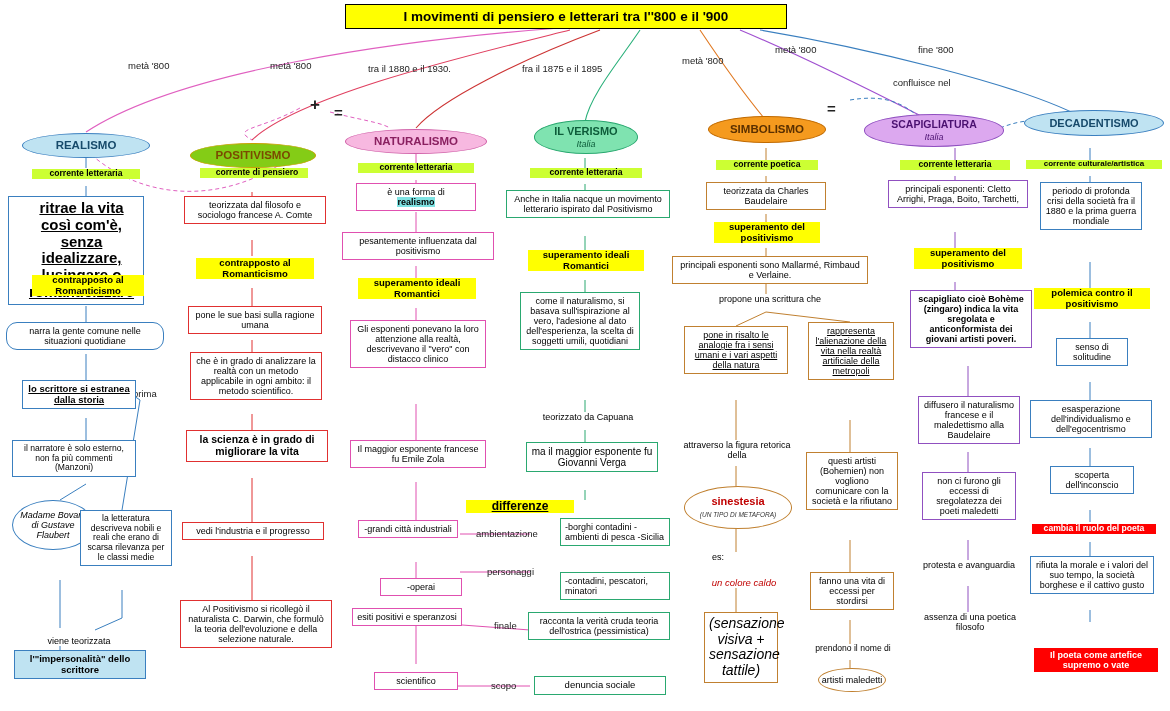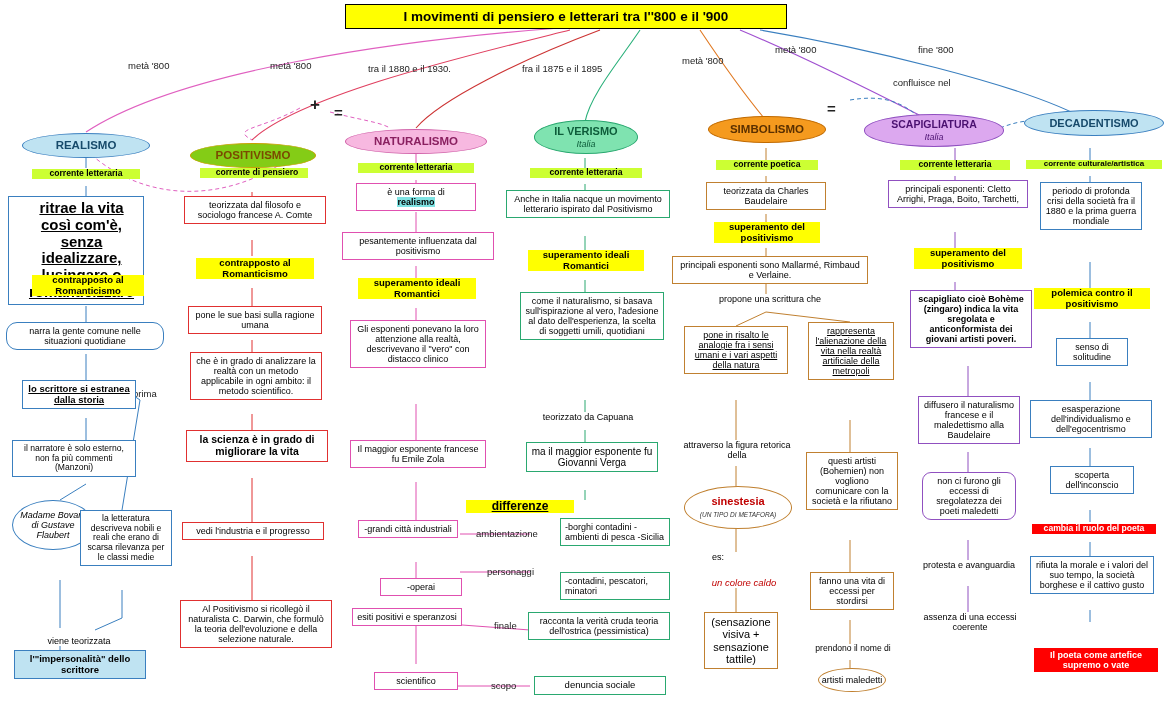--- a/index.html
+++ b/index.html
@@ -186,21 +186,21 @@
 <div class="node box" style="left:352px;top:608px;width:110px;font-size:9px;border-color:#e050b0;">esiti positivi e speranzosi</div>
 <div class="node box" style="left:374px;top:672px;width:84px;font-size:9px;border-color:#e050b0;">scientifico</div>
 
 <div class="node ell" style="left:534px;top:120px;width:104px;background:#7fe3b0;border:1px solid #2aa870;padding:4px 0 3px;font-size:11px;font-weight:bold;color:#0d5c3a;">
   <span>IL VERISMO</span><br>
   <span class="i" style="font-size:9px;font-weight:normal;">Italia</span>
 </div>
 <div class="node" style="left:530px;top:168px;width:112px;font-size:8.6px;font-weight:bold;background:#ccff33;">corrente letteraria</div>
 <div class="node box" style="left:506px;top:190px;width:164px;font-size:9px;border-color:#2aa870;">Anche in Italia nacque un movimento letterario ispirato dal Positivismo</div>
 <div class="node" style="left:528px;top:250px;width:116px;font-size:9.5px;font-weight:bold;background:#ffff00;">superamento ideali Romantici</div>
-<div class="node box" style="left:520px;top:292px;width:144px;font-size:9px;border-color:#2aa870;">come il naturalismo, si basava sull'ispirazione al vero, l'adesione al dato dell'esperienza, la scelta di soggetti umili, quotidiani</div>
+<div class="node box" style="left:520px;top:292px;width:120px;font-size:9px;border-color:#2aa870;">come il naturalismo, si basava sull'ispirazione al vero, l'adesione al dato dell'esperienza, la scelta di soggetti umili, quotidiani</div>
 <div class="node" style="left:514px;top:412px;width:148px;font-size:9px;">teorizzato da Capuana</div>
 <div class="node box" style="left:526px;top:442px;width:132px;font-size:10px;border-color:#2aa870;"><span>ma il maggior esponente fu Giovanni Verga</span></div>
 <div class="node" style="left:466px;top:500px;width:108px;font-size:12px;font-weight:bold;background:#ffff00;"><span class="u">differenze</span></div>
 <div class="node box" style="left:560px;top:518px;width:110px;font-size:9px;text-align:left;border-color:#2aa870;">-borghi contadini -ambienti di pesca -Sicilia</div>
 <div class="node box" style="left:560px;top:572px;width:110px;font-size:9px;text-align:left;border-color:#2aa870;">-contadini, pescatori, minatori</div>
 <div class="node box" style="left:528px;top:612px;width:142px;font-size:9px;border-color:#2aa870;"><span>racconta la verità cruda teoria dell'ostrica (pessimistica)</span></div>
 <div class="node box" style="left:534px;top:676px;width:132px;font-size:9.5px;border-color:#2aa870;">denuncia sociale</div>
 
 <div class="node ell" style="left:708px;top:116px;width:118px;background:#f59a1e;border:1px solid #c06a00;padding:6px 0;font-size:11.5px;font-weight:bold;color:#5a3000;">SIMBOLISMO</div>
 <div class="node" style="left:716px;top:160px;width:102px;font-size:8.6px;font-weight:bold;background:#ccff33;">corrente poetica</div>
@@ -210,38 +210,38 @@
 <div class="node" style="left:684px;top:294px;width:172px;font-size:9px;">propone una scrittura che</div>
 <div class="node box" style="left:684px;top:326px;width:104px;font-size:9px;border-color:#c08030;"><span class="u">pone in risalto le analogie fra i sensi umani e i vari aspetti della natura</span></div>
 <div class="node box" style="left:808px;top:322px;width:86px;font-size:9px;border-color:#c08030;"><span class="u">rappresenta l'alienazione della vita nella realtà artificiale della metropoli</span></div>
 <div class="node" style="left:678px;top:440px;width:118px;font-size:9px;">attraverso la figura retorica della</div>
 <div class="node ell box" style="left:684px;top:486px;width:108px;font-size:11px;font-weight:bold;color:#c00000;border-color:#c08030;padding:8px 4px;">
   <span>sinestesia</span><br>
   <span class="i" style="font-size:6.5px;color:#333;font-weight:normal;">(UN TIPO DI METAFORA)</span>
 </div>
 <div class="node" style="left:698px;top:552px;width:40px;font-size:9px;">es:</div>
 <div class="node" style="left:692px;top:578px;width:104px;font-size:9.5px;font-style:italic;color:#c00000;">un colore caldo</div>
-<div class="node box" style="left:704px;top:612px;width:74px;font-size:11px;border-color:#c08030;">(sensazione visiva + sensazione tattile)</div>
+<div class="node box" style="left:704px;top:612px;width:74px;font-size:14px;border-color:#c08030;font-style:italic;">(sensazione visiva + sensazione tattile)</div>
 <div class="node box" style="left:806px;top:452px;width:92px;font-size:9px;border-color:#c08030;"><span>questi artisti (Bohemien) non vogliono comunicare con la società e la rifiutano</span></div>
 <div class="node box" style="left:810px;top:572px;width:84px;font-size:9px;border-color:#c08030;">fanno una vita di eccessi per stordirsi</div>
 <div class="node" style="left:800px;top:644px;width:106px;font-size:8.6px;">prendono il nome di</div>
 <div class="node box ell" style="left:818px;top:668px;width:68px;font-size:9px;border-color:#c08030;padding:6px 2px;">artisti maledetti</div>
 
 <div class="node ell" style="left:864px;top:114px;width:140px;background:#dca8ef;border:1px solid #9050c0;padding:4px 0 3px;font-size:10.5px;font-weight:bold;color:#4a1070;">
   <span>SCAPIGLIATURA</span><br>
   <span class="i" style="font-size:9px;font-weight:normal;">Italia</span>
 </div>
 <div class="node" style="left:900px;top:160px;width:110px;font-size:8.6px;font-weight:bold;background:#ccff33;">corrente letteraria</div>
 <div class="node box" style="left:888px;top:180px;width:140px;font-size:9px;border-color:#9050c0;">principali esponenti: Cletto Arrighi, Praga, Boito, Tarchetti,</div>
 <div class="node" style="left:914px;top:248px;width:108px;font-size:9.5px;font-weight:bold;background:#ffff00;">superamento del positivismo</div>
 <div class="node box" style="left:910px;top:290px;width:122px;font-size:9px;border-color:#9050c0;"><span class="b">scapigliato cioè Bohème (zingaro) indica la vita sregolata e anticonformista dei giovani artisti poveri.</span></div>
 <div class="node box" style="left:918px;top:396px;width:102px;font-size:9px;border-color:#9050c0;">diffusero il naturalismo francese e il maledettismo alla Baudelaire</div>
-<div class="node box" style="left:922px;top:472px;width:94px;font-size:9px;border-color:#9050c0;border-radius:9px;">non ci furono gli eccessi di sregolatezza dei poeti maledetti</div>
+<div class="node box" style="left:922px;top:472px;width:94px;font-size:9px;border-color:#9050c0;">non ci furono gli eccessi di sregolatezza dei poeti maledetti</div>
 <div class="node" style="left:906px;top:560px;width:126px;font-size:9px;">protesta e avanguardia</div>
-<div class="node" style="left:922px;top:612px;width:96px;font-size:9px;">assenza di una eccessi coerente</div>
+<div class="node" style="left:922px;top:612px;width:96px;font-size:9px;">assenza di una poetica filosofo</div>
 
 <div class="node ell" style="left:1024px;top:110px;width:140px;background:#bfe3f2;border:1px solid #3a7fbf;padding:6px 0;font-size:11px;font-weight:bold;color:#174a6b;">DECADENTISMO</div>
 <div class="node" style="left:1026px;top:160px;width:136px;font-size:8px;font-weight:bold;background:#ccff33;">corrente culturale/artistica</div>
 <div class="node box" style="left:1040px;top:182px;width:102px;font-size:9px;border-color:#3a7fbf;">periodo di profonda crisi della società fra il 1880 e la prima guerra mondiale</div>
 <div class="node" style="left:1034px;top:288px;width:116px;font-size:9.5px;font-weight:bold;background:#ffff00;">polemica contro il positivismo</div>
 <div class="node box" style="left:1056px;top:338px;width:72px;font-size:9px;border-color:#3a7fbf;">senso di solitudine</div>
 <div class="node box" style="left:1030px;top:400px;width:122px;font-size:9px;border-color:#3a7fbf;">esasperazione dell'individualismo e dell'egocentrismo</div>
 <div class="node box" style="left:1050px;top:466px;width:84px;font-size:9px;border-color:#3a7fbf;">scoperta dell'inconscio</div>
 <div class="node" style="left:1032px;top:524px;width:124px;font-size:8.6px;font-weight:bold;background:#ff0000;color:#ffffff;">cambia il ruolo del poeta</div>
 <div class="node box" style="left:1030px;top:556px;width:124px;font-size:9px;border-color:#3a7fbf;">rifiuta la morale e i valori del suo tempo, la società borghese e il cattivo gusto</div>

